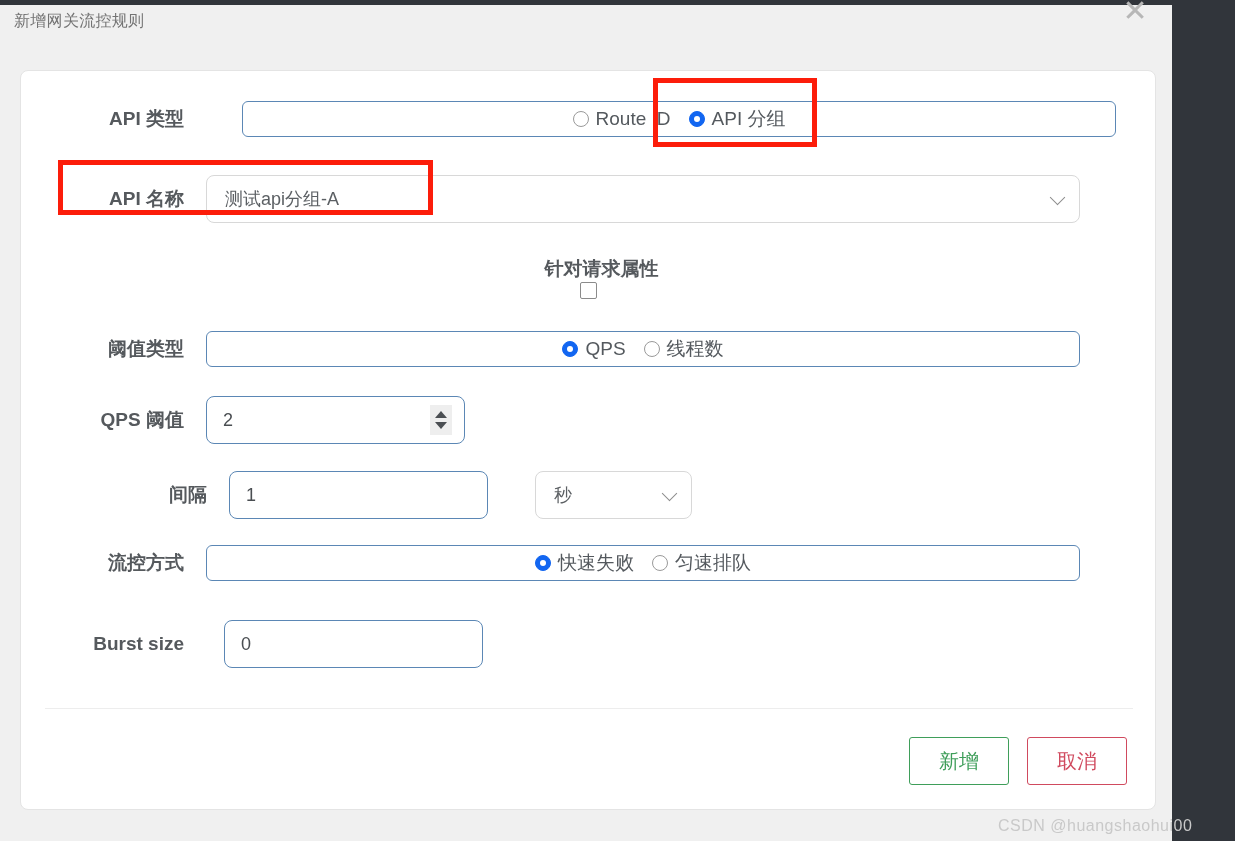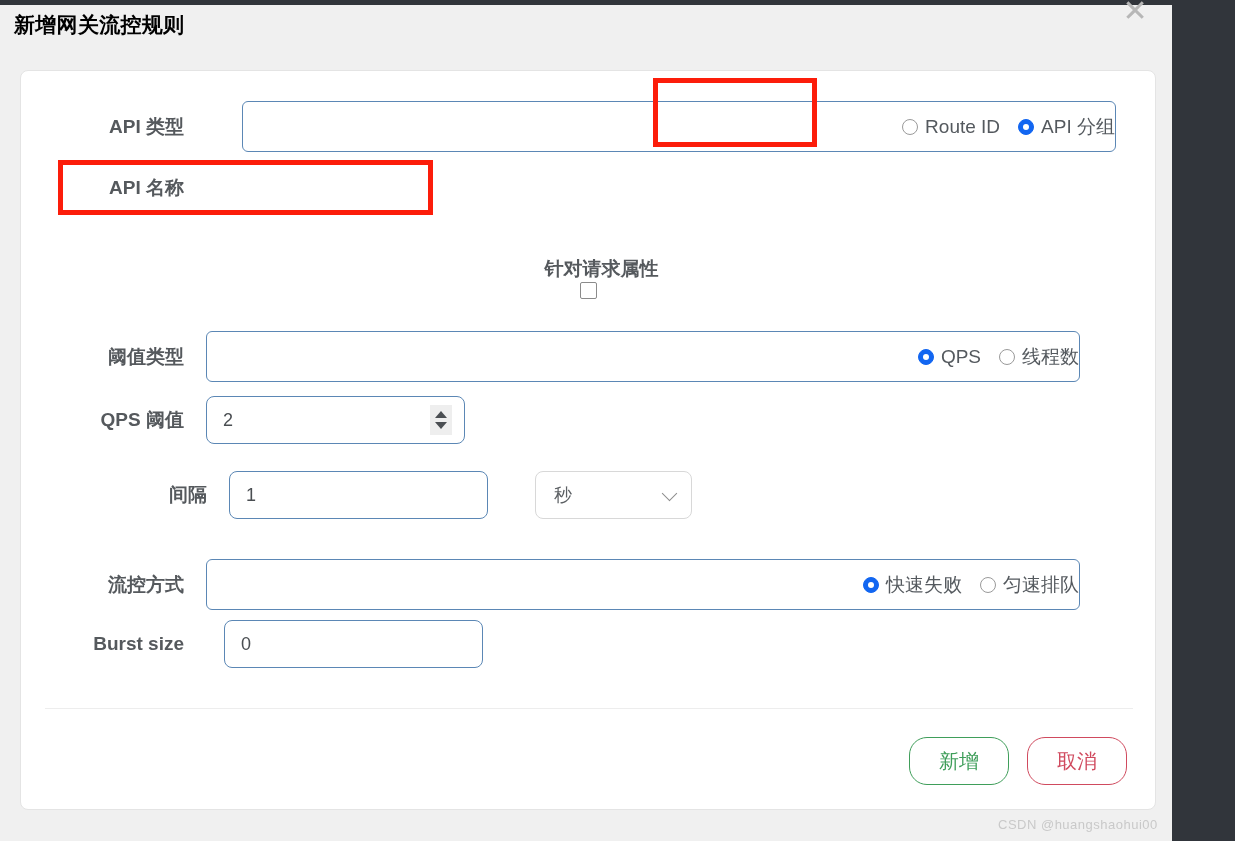--- a/index.html
+++ b/index.html
@@ -34,23 +34,23 @@
     color: #b7b7b7;
     font-size: 30px;
     line-height: 30px;
     text-align: center;
     font-weight: 300;
     user-select: none;
   }
   .dialog-title {
     position: absolute;
     left: 14px; top: 6px;
-    font-size: 21px;
-    font-weight: bold;
-    color: #000000;
+    font-size: 16px;
+    font-weight: normal;
+    color: #737373;
     letter-spacing: 0.3px;
   }
   .card {
     position: absolute;
     left: 20px; top: 65px;
     width: 1136px; height: 740px;
     background: #ffffff;
     border: 1px solid #e4e4e4;
     border-radius: 8px;
   }
@@ -68,27 +68,27 @@
     font-size: 19px;
     font-weight: bold;
     color: #55595d;
     flex: 0 0 auto;
     white-space: nowrap;
   }
   .field { flex: 1 1 auto; position: relative; }
 
   
   .radio-box {
-    height: 51px;
+    height: 36px;
     border: 1px solid #5b87b5;
     border-radius: 6px;
     background: #fff;
     display: flex;
     align-items: center;
-    justify-content: flex-end;
+    justify-content: center;
     gap: 18px;
   }
   .radio-box.wide { width: 874px; }
 
   .radio-opt {
     display: inline-flex;
     align-items: center;
     gap: 7px;
     font-size: 19px;
     color: #54595e;
@@ -192,42 +192,42 @@
   }
   .actions {
     position: absolute;
     right: 28px; top: 666px;
     display: flex;
     gap: 18px;
   }
   .btn {
     min-width: 82px;
     height: 48px;
-    border-radius: 18px;
+    border-radius: 3px;
     background: #fff;
     display: flex;
     align-items: center;
     justify-content: center;
     font-size: 20px;
     padding: 0 29px;
     cursor: pointer;
   }
   .btn.ok { border: 1.6px solid #3f9e5a; color: #3f9e5a; }
   .btn.cancel { border: 1.6px solid #d04a5e; color: #d04a5e; }
 
   .annot {
     position: absolute;
     border: 5px solid #fc1d0a;
     background: transparent;
     pointer-events: none;
   }
   .watermark {
     position: absolute;
     left: 998px; top: 812px;
-    font-size: 13px;
+    font-size: 16px;
     color: #c9c9c9;
     letter-spacing: 0.5px;
     white-space: nowrap;
   }
 </style>
 </head>
 <body>
 
 <div class="viewport">
   <div class="topbar"></div>
@@ -251,20 +251,26 @@
             <span class="radio-opt">
               <span class="rdo on"></span>
               <span>API 分组</span>
             </span>
           </div>
         </div>
       </div>
 
       <div class="row" style="top:104px;border-radius:24px;">
         <div class="lbl">API 名称</div>
+        <div class="field">
+          <div class="select wide">
+            <span>测试api分组-A</span>
+            <span class="chev"></span>
+          </div>
+        </div>
       </div>
 
       <div class="row" style="top:185px;flex-direction:column;">
         <div class="lbl">针对请求属性</div>
         <div class="field">
           <span class="chk"></span>
         </div>
       </div>
 
       <div class="row" style="top:260px;">
@@ -302,21 +308,21 @@
           <div class="txt">
             <span>1</span>
           </div>
           <div class="select unit">
             <span>秒</span>
             <span class="chev"></span>
           </div>
         </div>
       </div>
 
-      <div class="row" style="top:488px;">
+      <div class="row" style="top:474px;">
         <div class="lbl">流控方式</div>
         <div class="field">
           <div class="radio-box wide">
             <span class="radio-opt">
               <span class="rdo on"></span>
               <span>快速失败</span>
             </span>
             <span class="radio-opt">
               <span class="rdo"></span>
               <span>匀速排队</span>

